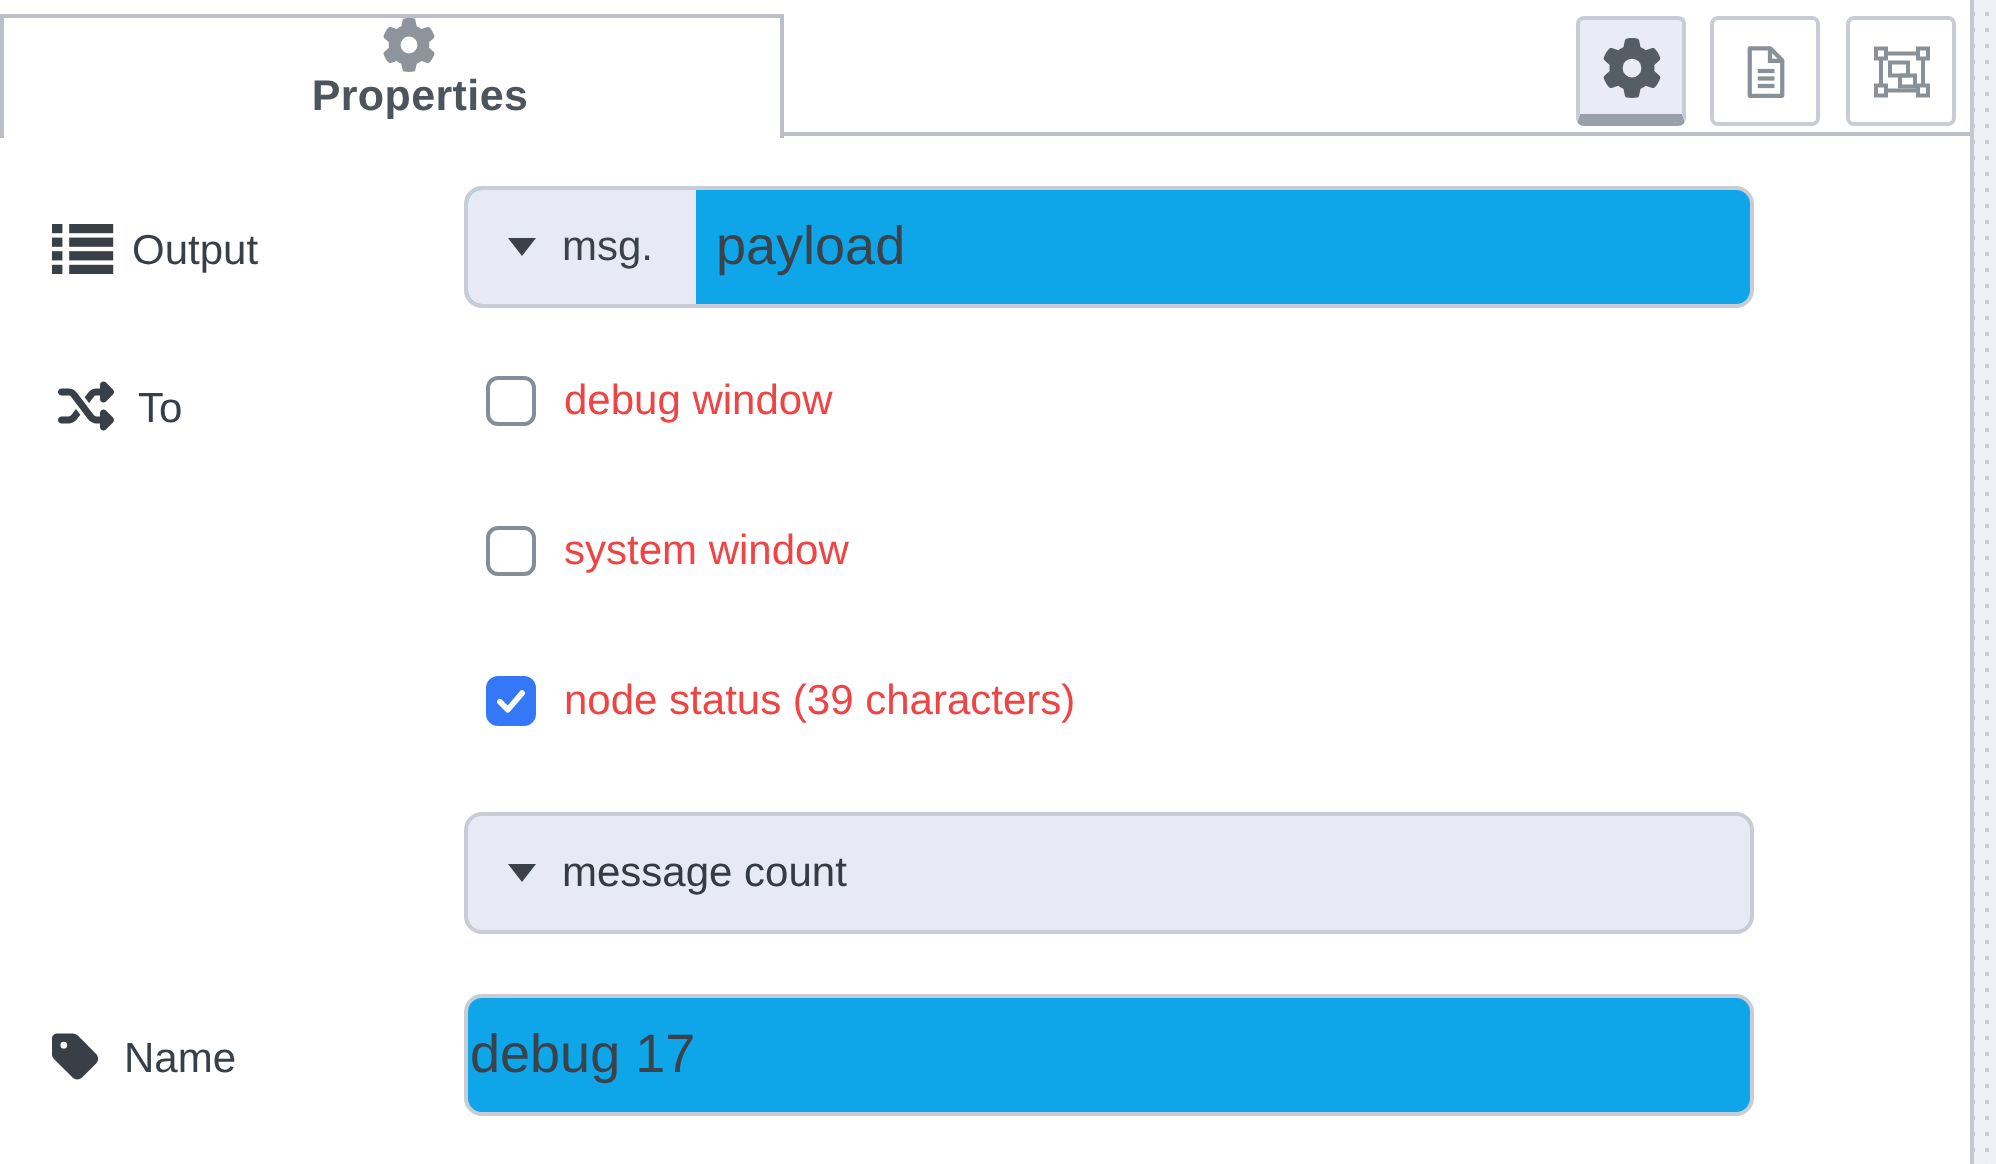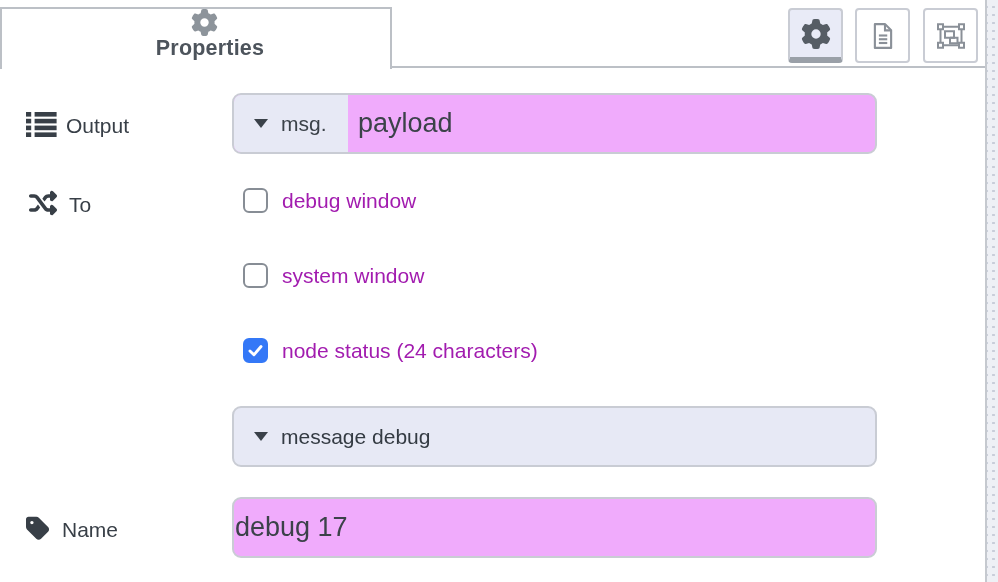--- a/index.html
+++ b/index.html
@@ -29,21 +29,21 @@
                  background:#eef0f5; border-left:2px solid #c5c9cf;
                  background-image:radial-gradient(circle,#c9cdd9 1.1px,transparent 1.3px);
                  background-size:7px 8px; background-position:3px 3px; z-index:4; }
 
   
   .row-label { position:absolute; left:26px; display:flex; align-items:flex-end; height:30px; }
   .row-label .lbl-icon { color:#383f47; flex:none; margin-right:9px; display:flex; align-items:center; }
   .row-label .lbl-text { font-size:21px; color:#383f47; }
 
   .field { position:absolute; left:232px; width:645px; height:61px;
-           border:2px solid #c9ccd4; border-radius:9px; background:#f0abfc;
+           border:2px solid #c9ccd4; border-radius:9px; background:#0ea5e9;
            display:flex; align-items:center; overflow:hidden; }
 
   .prefix-btn { width:114px; height:100%; background:#e7e9f5; flex:none;
                 display:flex; align-items:center; padding-left:20px; cursor:pointer; }
   .caret { width:0; height:0; border-left:7px solid transparent; border-right:7px solid transparent;
            border-top:9px solid #3a4149; flex:none; }
   .prefix-txt { font-size:21px; color:#3b4249; margin-left:13px; }
 
   .field input { border:none; outline:none; background:transparent; font:inherit;
                  font-size:27px; color:#3b4249; flex:1; min-width:0; }
@@ -55,21 +55,21 @@
                 padding-left:20px; cursor:pointer; }
   .select-txt { font-size:21px; color:#343b43; margin-left:13px; }
 
   
   .check-row { position:absolute; left:243px; display:flex; align-items:center; cursor:pointer; }
   .checkbox { width:25px; height:25px; border:2.5px solid #878d95; border-radius:6px;
               background:#fff; flex:none; display:flex; align-items:center; justify-content:center; }
   .checkbox .tick { display:none; width:19px; height:19px; }
   .checkbox.checked { background:#3478f7; border-color:#3478f7; }
   .checkbox.checked .tick { display:block; }
-  .check-label { font-size:21px; color:#a21caf; margin-left:14px; }
+  .check-label { font-size:21px; color:#ef4444; margin-left:14px; }
 </style>
 </head>
 <body>
 
 <div class="panel">
 
   <div class="tab-sep"></div>
   <div class="tab">
     <svg class="tab-gear" viewBox="0 0 512 512" fill="currentColor">
         <path d="M495.9 166.6c3.2 8.7 .5 18.4-6.4 24.6l-43.3 39.4c1.1 8.3 1.7 16.8 1.7 25.4s-.6 17.1-1.7 25.4l43.3 39.4c6.9 6.2 9.6 15.9 6.4 24.6c-4.4 11.9-9.7 23.3-15.8 34.3l-4.7 8.1c-6.6 11-14 21.4-22.1 31.2c-5.9 7.2-15.7 9.6-24.5 6.8l-55.7-17.7c-13.4 10.3-28.2 18.9-44 25.4l-12.5 57.1c-2 9.1-9 16.3-18.2 17.8c-13.8 2.3-28 3.5-42.5 3.5s-28.7-1.2-42.5-3.5c-9.2-1.5-16.2-8.7-18.2-17.8l-12.5-57.1c-15.8-6.5-30.6-15.1-44-25.4L83.1 425.9c-8.8 2.8-18.6 .3-24.5-6.8c-8.1-9.8-15.5-20.2-22.1-31.2l-4.7-8.1c-6.1-11-11.4-22.4-15.8-34.3c-3.2-8.7-.5-18.4 6.4-24.6l43.3-39.4C64.6 273.1 64 264.6 64 256s.6-17.1 1.7-25.4L22.4 191.2c-6.9-6.2-9.6-15.9-6.4-24.6c4.4-11.9 9.7-23.3 15.8-34.3l4.7-8.1c6.6-11 14-21.4 22.1-31.2c5.9-7.2 15.7-9.6 24.5-6.8l55.7 17.7c13.4-10.3 28.2-18.9 44-25.4l12.5-57.1c2-9.1 9-16.3 18.2-17.8C227.3 1.2 241.5 0 256 0s28.7 1.2 42.5 3.5c9.2 1.5 16.2 8.7 18.2 17.8l12.5 57.1c15.8 6.5 30.6 15.1 44 25.4l55.7-17.7c8.8-2.8 18.6-.3 24.5 6.8c8.1 9.8 15.5 20.2 22.1 31.2l4.7 8.1c6.1 11 11.4 22.4 15.8 34.3zM256 336a80 80 0 1 0 0-160 80 80 0 1 0 0 160z"></path>
@@ -150,26 +150,26 @@
     </span>
     <span class="check-label">system window</span>
   </div>
 
   <div class="check-row" style="top:338px">
     <span class="checkbox checked">
       <svg class="tick" viewBox="0 0 24 24">
           <path d="M5 12.5l5 5 9-10.5" stroke="#fff" stroke-width="3.6" fill="none" stroke-linecap="round" stroke-linejoin="round"></path>
         </svg>
     </span>
-    <span class="check-label">node status (24 characters)</span>
+    <span class="check-label">node status (39 characters)</span>
   </div>
 
   <div class="select-btn" style="top:406px">
     <span class="caret"></span>
-    <span class="select-txt">message debug</span>
+    <span class="select-txt">message count</span>
   </div>
 
   <div class="row-label" style="top:512px">
     <span class="lbl-icon">
       <svg width="27" height="27" viewBox="0 0 512 512" fill="currentColor">
           <path d="M0 80V229.5c0 17 6.7 33.3 18.7 45.3l176 176c25 25 65.5 25 90.5 0L418.7 317.3c25-25 25-65.5 0-90.5l-176-176c-12-12-28.3-18.7-45.3-18.7H48C21.5 32 0 53.5 0 80zm112 32a32 32 0 1 1 0 64 32 32 0 1 1 0-64z"></path>
         </svg>
     </span>
     <span class="lbl-text">Name</span>
   </div>

